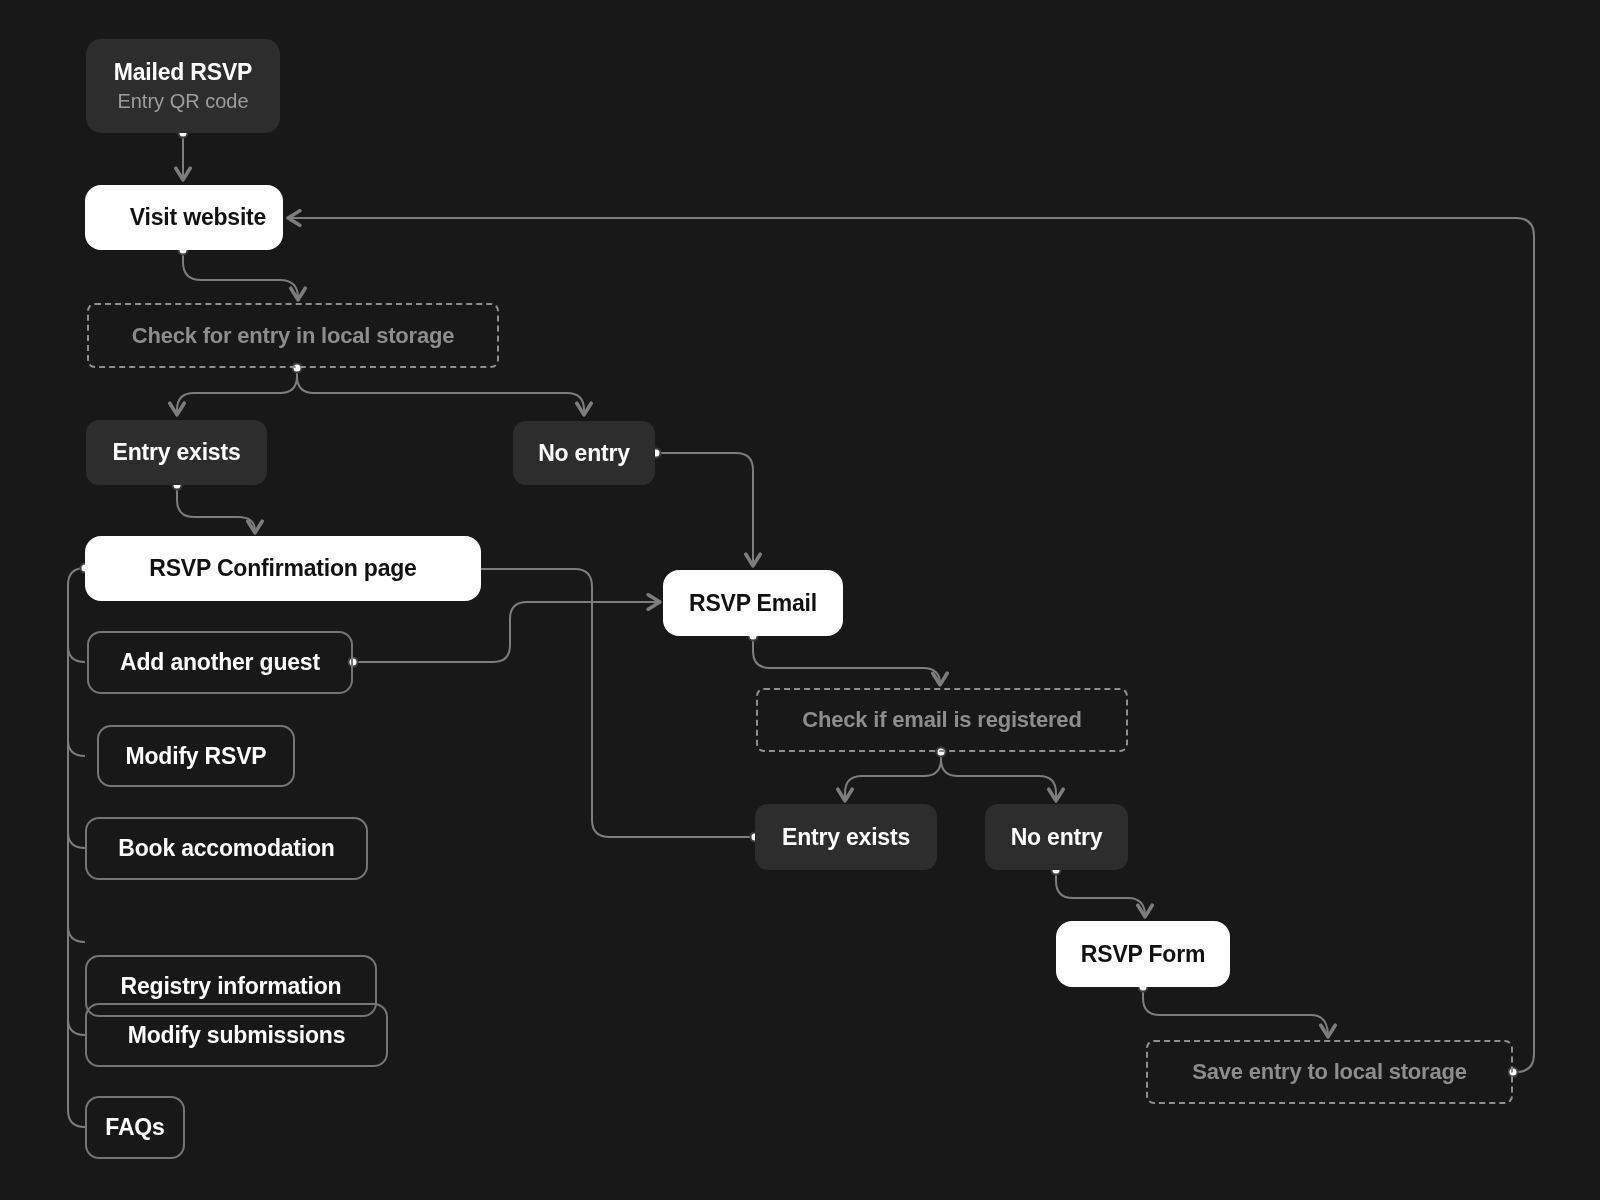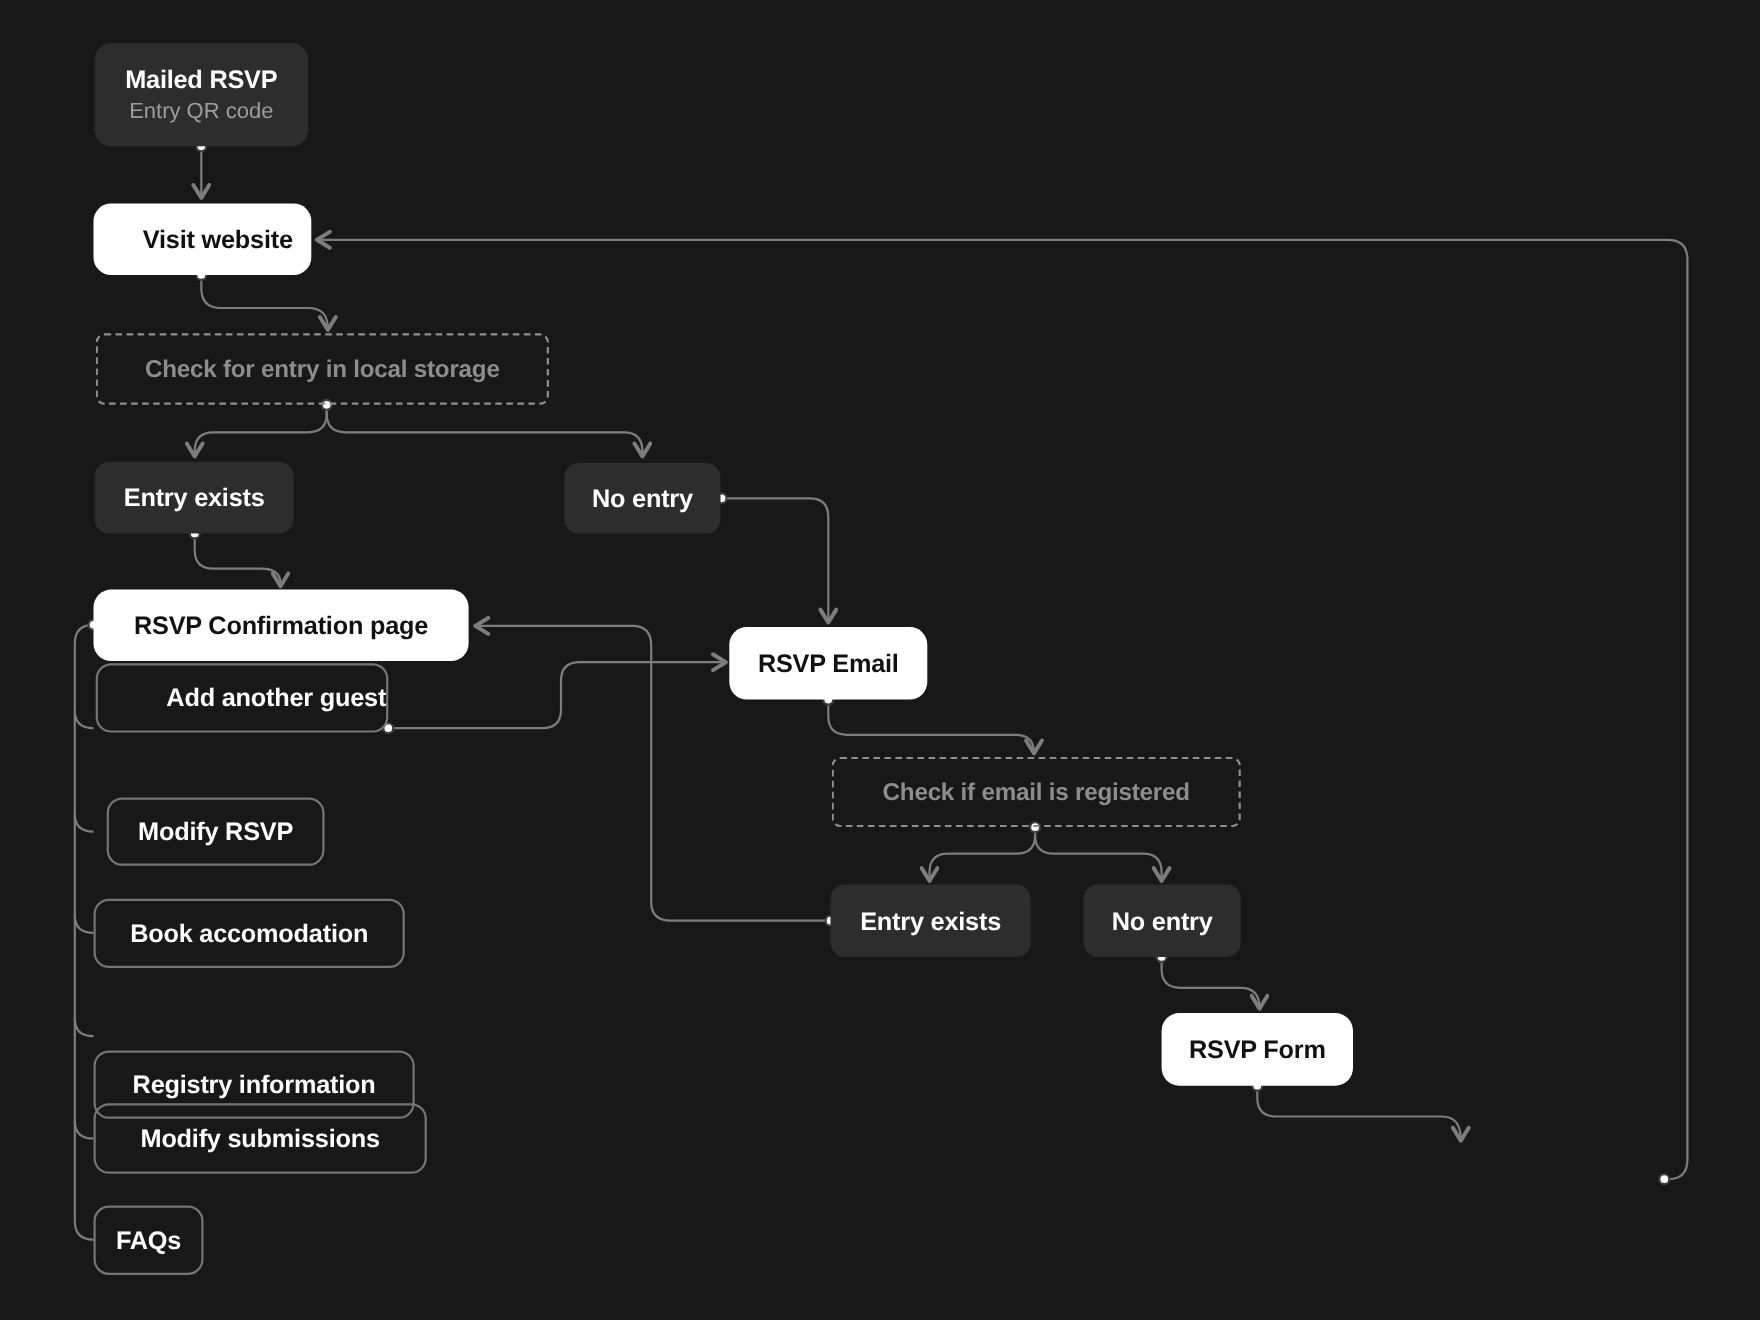--- a/index.html
+++ b/index.html
@@ -108,25 +108,25 @@
   </div>
 
   <div class="node solid" style="left:86px;top:420px;width:181px;height:65px;">
     <span class="label">Entry exists</span>
   </div>
 
   <div class="node solid" style="left:513px;top:421px;width:142px;height:64px;">
     <span class="label">No entry</span>
   </div>
 
-  <div class="node white" style="left:85px;top:536px;width:341px;height:65px;">
+  <div class="node white" style="left:85px;top:536px;width:396px;height:65px;">
     <span class="label">RSVP Confirmation page</span>
   </div>
 
-  <div class="node outline" style="left:87px;top:603px;width:266px;height:63px;justify-content:flex-end;">
+  <div class="node outline" style="left:87px;top:631px;width:266px;height:63px;">
     <span class="label">Add another guest</span>
   </div>
 
   <div class="node outline" style="left:97px;top:725px;width:198px;height:62px;">
     <span class="label">Modify RSVP</span>
   </div>
 
   <div class="node outline" style="left:85px;top:817px;width:283px;height:63px;">
     <span class="label">Book accomodation</span>
   </div>
@@ -156,14 +156,17 @@
   </div>
 
   <div class="node solid" style="left:985px;top:804px;width:143px;height:66px;">
     <span class="label">No entry</span>
   </div>
 
   <div class="node white" style="left:1056px;top:921px;width:174px;height:66px;">
     <span class="label">RSVP Form</span>
   </div>
 
+  <div class="node dashed" style="left:1146px;top:1040px;width:367px;height:64px;">
+    <span class="label">Save entry to local storage</span>
+  </div>
 
 </div>
 
 </body></html>

